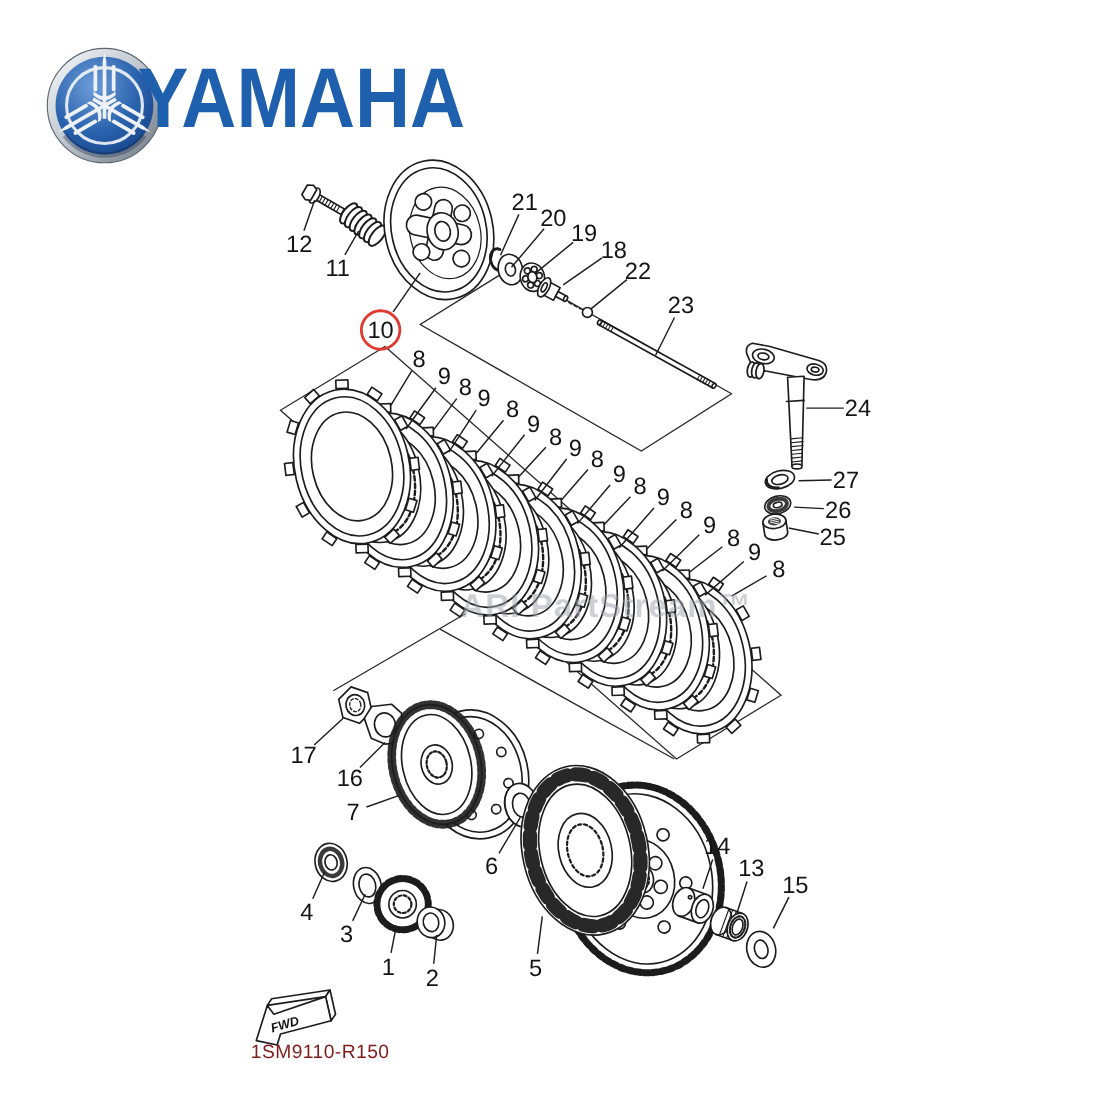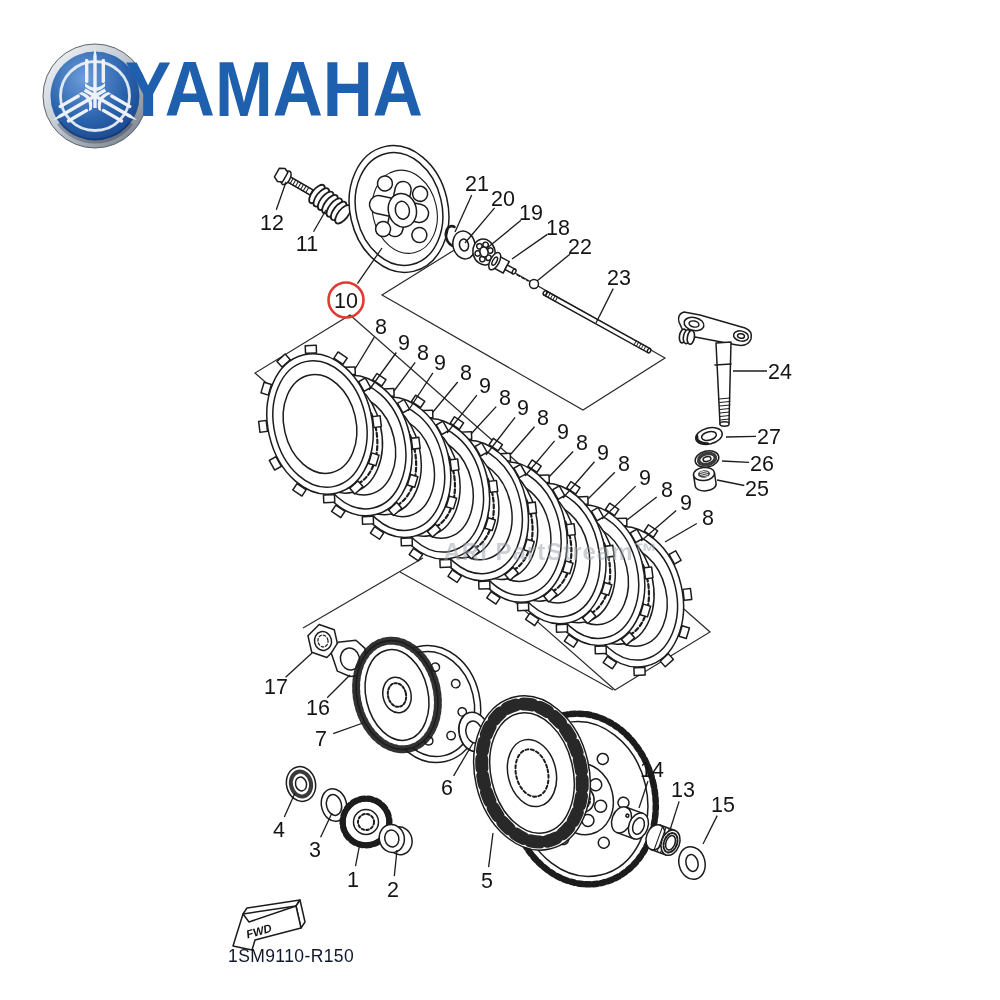--- a/index.html
+++ b/index.html
@@ -2,23 +2,23 @@
 <html style="--brand-blue: #1f60ae; --line: #1c1c1c; --watermark: #9ba3ab;"><head>
 <meta charset="utf-8">
 <style>
   html,body{margin:0;padding:0;background:#fff;}
   #stage{position:relative;width:1000px;height:1000px;background:#fff;overflow:hidden;
          font-family:"Liberation Sans",sans-serif;}
   #stage .abs{position:absolute;}
   #wordmark{left:125px;top:47px;font-size:77px;font-weight:bold;line-height:1.1;
             color:var(--brand-blue,#1f60ae);transform:scaleX(.9);transform-origin:left top;
             letter-spacing:0px;white-space:nowrap;}
-  #watermark{left:551px;top:552px;transform:translate(-50%,-50%);font-size:24px;font-weight:600;
+  #watermark{left:551px;top:552px;transform:translate(-50%,-50%);font-size:30px;font-weight:600;
              color:var(--watermark,#9ba3ab);opacity:.5;letter-spacing:1px;white-space:nowrap;}
-  #drawing-number{left:228px;top:946px;font-size:17.5px;color:#0f172a;letter-spacing:.4px;}
+  #drawing-number{left:228px;top:946px;font-size:17.5px;color:#7f1d1d;letter-spacing:.4px;}
   #diagram{position:absolute;left:0;top:0;}
   #diagram .s{stroke:var(--line,#1c1c1c);stroke-width:1.5;stroke-linejoin:round;stroke-linecap:round;}
   #diagram .w{fill:#fff;}
   #diagram .nf{fill:none;}
   #diagram text{font-family:"Liberation Sans",sans-serif;}
   .callout-text{font-size:21.5px;fill:#141414;}
 </style>
 </head>
 <body>
 

